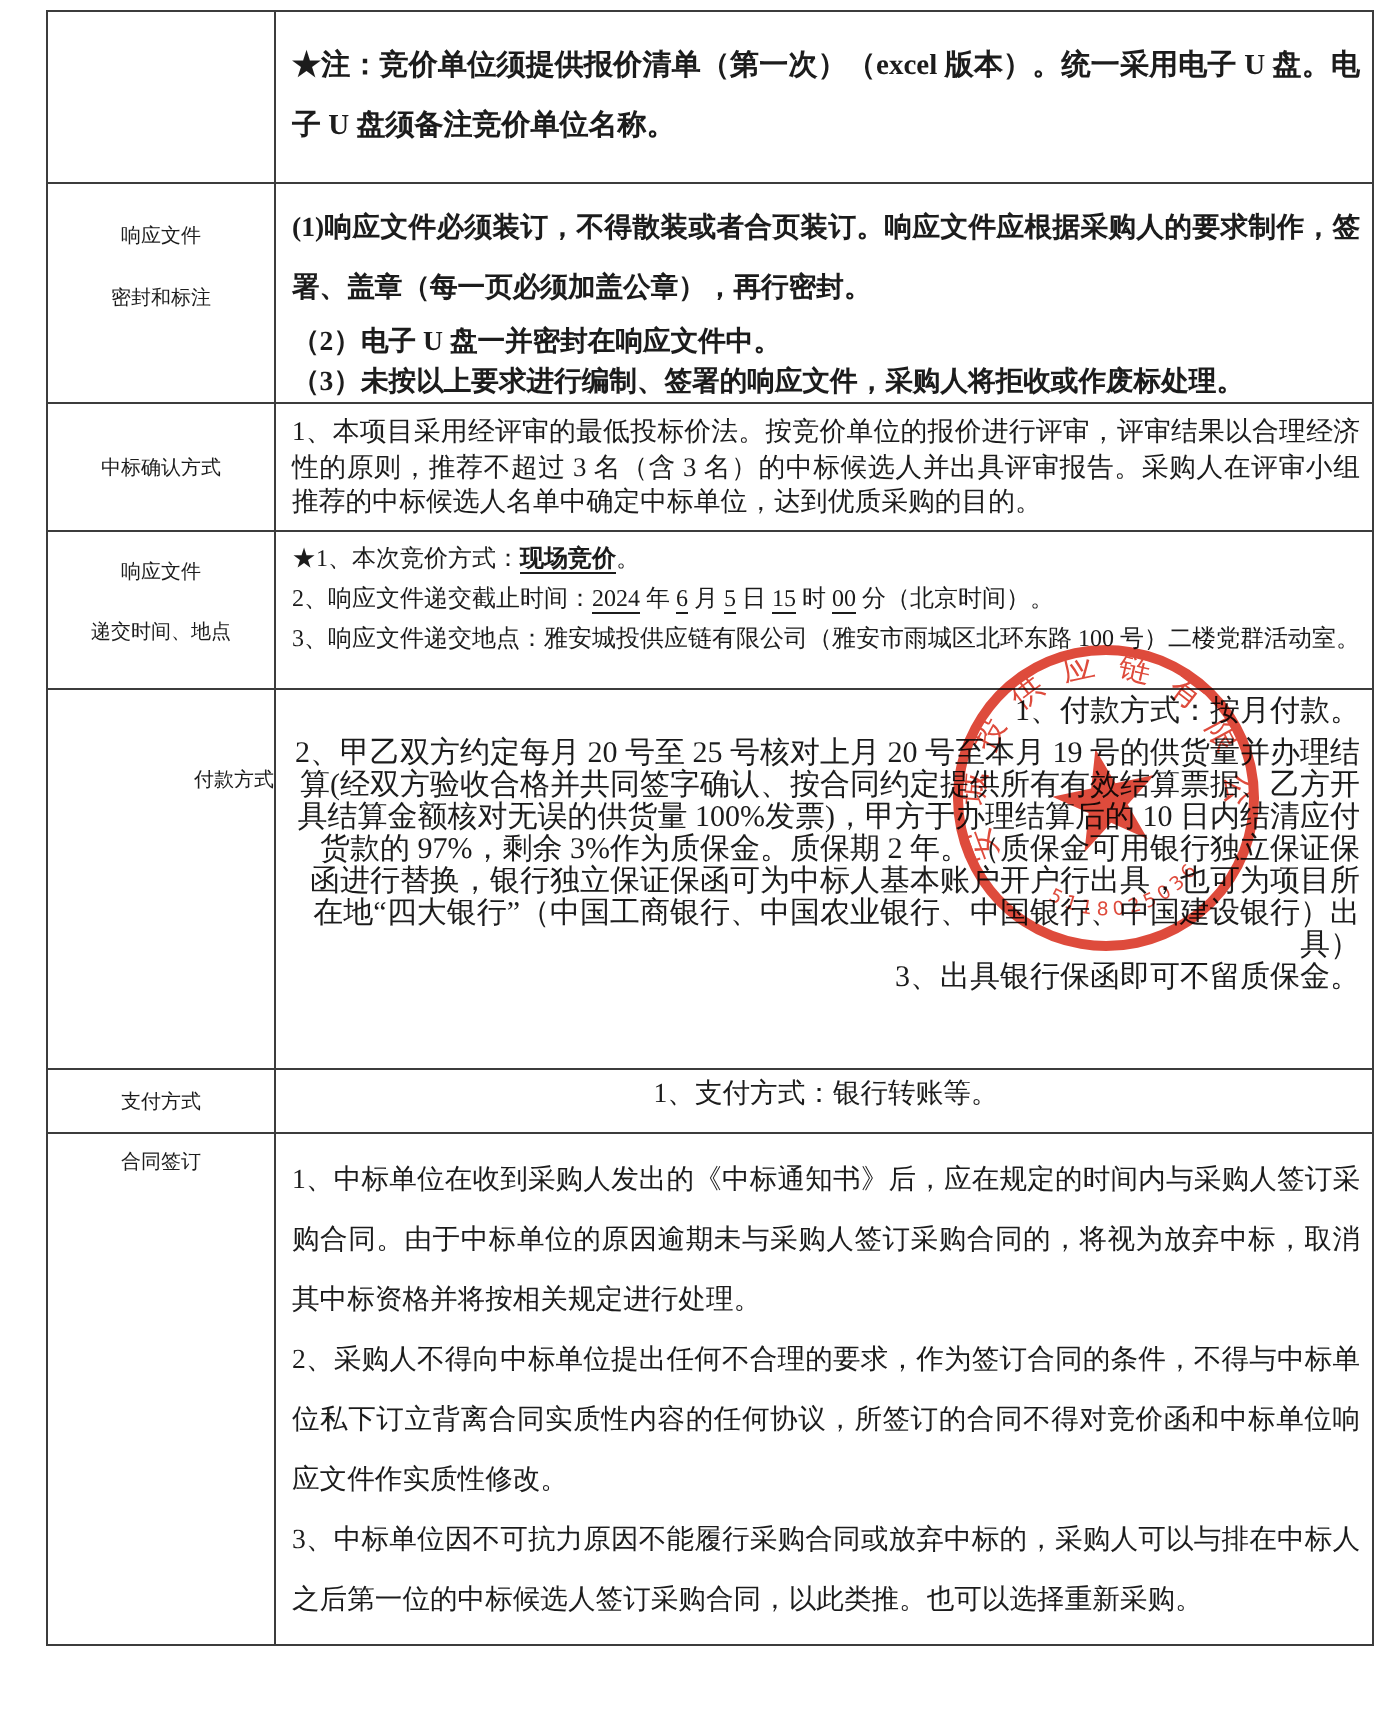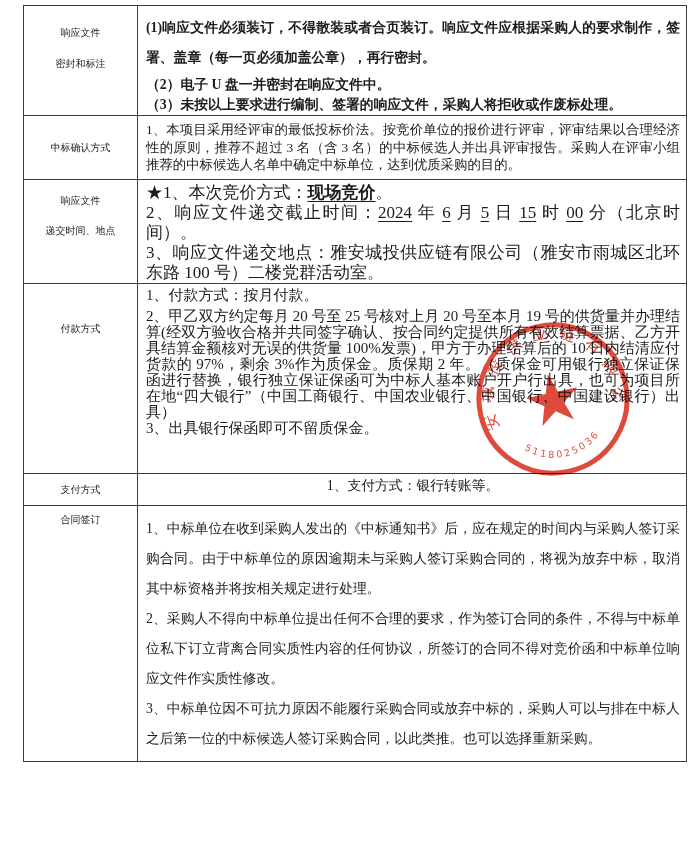--- a/index.html
+++ b/index.html
@@ -37,21 +37,21 @@
   p{margin:0;}
   .u{text-decoration:underline;text-underline-offset:3px;}
   .bu{font-weight:bold;text-decoration:underline;text-underline-offset:3px;}
 
   
   .r0 td{height:73px;}
   .r1 td{height:98px;}
   .r2 td{height:58px;}
   .r3 td{height:70px;}
   .r4 td{height:72px;}
-  .r5 td{height:151px;}
+  .r5 td{height:151px;text-align:right;}
   .r6 td{height:28px;text-align:center;}
   .r7 td{height:247px;}
 
   
   .r0 td.content{font-weight:bold;font-size:14.5px;line-height:30px;padding-top:12px;}
 
   
   .r1 td.label{padding-top:11px;line-height:31px;}
   .r1 td.content{padding-top:7px;font-weight:bold;}
   .r1 .p0{line-height:30px;}
@@ -61,21 +61,21 @@
   
   .r2 td.label{vertical-align:middle;}
   .r2 td.content{padding-top:5px;line-height:17.5px;font-size:13.4px;}
 
   
   .r3 td.label{vertical-align:middle;line-height:32px;}
   .r3 td.content{padding-top:10px;line-height:18px;}
 
   
   .r4 td.label{padding-top:6px;line-height:30px;}
-  .r4 td.content{padding-top:3px;line-height:20px;font-size:17px;}
+  .r4 td.content{padding-top:3px;line-height:20px;font-size:12px;}
 
   
   .r5 td.label{padding-top:38px;}
   .r5 td.content{padding-top:3px;line-height:16px;font-size:15px;}
   .r5 .p1{margin-top:5px;}
 
   
   .r6 td.label{vertical-align:middle;}
   .r6 td.content{padding-top:3px;line-height:18px;}
 
@@ -93,20 +93,26 @@
 </head>
 <body>
 
 <table class="doc-table">
   <colgroup>
       <col class="c-label">
       <col class="c-content">
     </colgroup>
 
   <tbody>
+      <tr class="r0">
+    <td class="label"></td>
+    <td class="content">
+      <p class="p0">★注：竞价单位须提供报价清单（第一次）（excel 版本）。统一采用电子 U 盘。电子 U 盘须备注竞价单位名称。</p>
+    </td>
+  </tr>
 
   <tr class="r1">
     <td class="label">
       <div>响应文件</div>
       <div>密封和标注</div>
     </td>
     <td class="content">
       <p class="p0">(1)响应文件必须装订，不得散装或者合页装订。响应文件应根据采购人的要求制作，签署、盖章（每一页必须加盖公章），再行密封。</p>
       <p class="p1">（2）电子 U 盘一并密封在响应文件中。</p>
       <p class="p2">（3）未按以上要求进行编制、签署的响应文件，采购人将拒收或作废标处理。</p>

